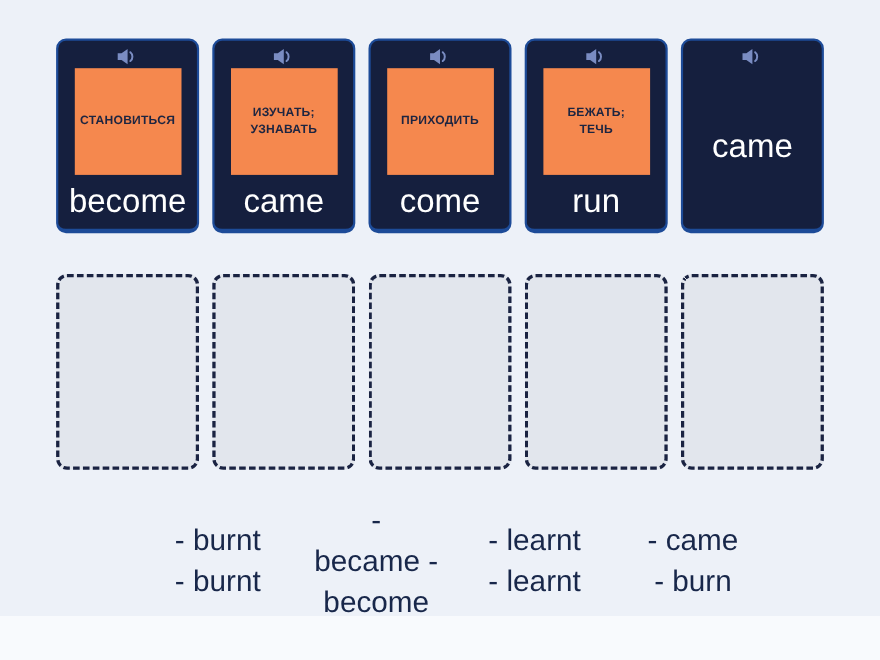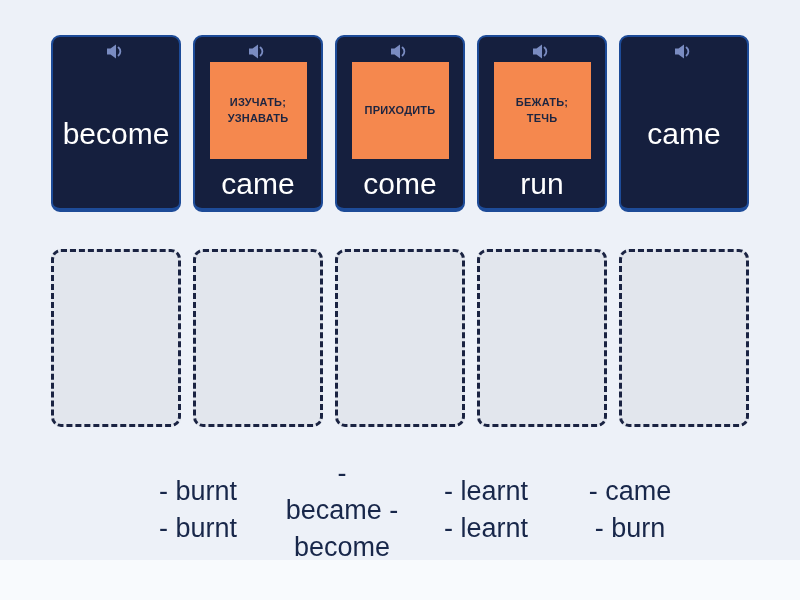--- a/index.html
+++ b/index.html
@@ -87,20 +87,23 @@
 
   <div class="row cards-row">
 
     <div class="card">
       <div class="speaker">
         <svg width="20" height="15" viewBox="0 0 20 15">
           <path d="M1 4.5 H4.5 L10 0.5 V14.5 L4.5 10.5 H1 Z" fill="#7a8cc2"></path>
           <path d="M12.5 3.5 a5.2 5.2 0 0 1 0 8" stroke="#7a8cc2" stroke-width="1.8" fill="none" stroke-linecap="round"></path>
         </svg>
       </div>
+      <div class="ru-box">
+        <span class="ru-text">СТАНОВИТЬСЯ</span>
+      </div>
       <div class="en-word">become</div>
     </div>
 
     <div class="card">
       <div class="speaker">
         <svg width="20" height="15" viewBox="0 0 20 15">
           <path d="M1 4.5 H4.5 L10 0.5 V14.5 L4.5 10.5 H1 Z" fill="#7a8cc2"></path>
           <path d="M12.5 3.5 a5.2 5.2 0 0 1 0 8" stroke="#7a8cc2" stroke-width="1.8" fill="none" stroke-linecap="round"></path>
         </svg>
       </div>

